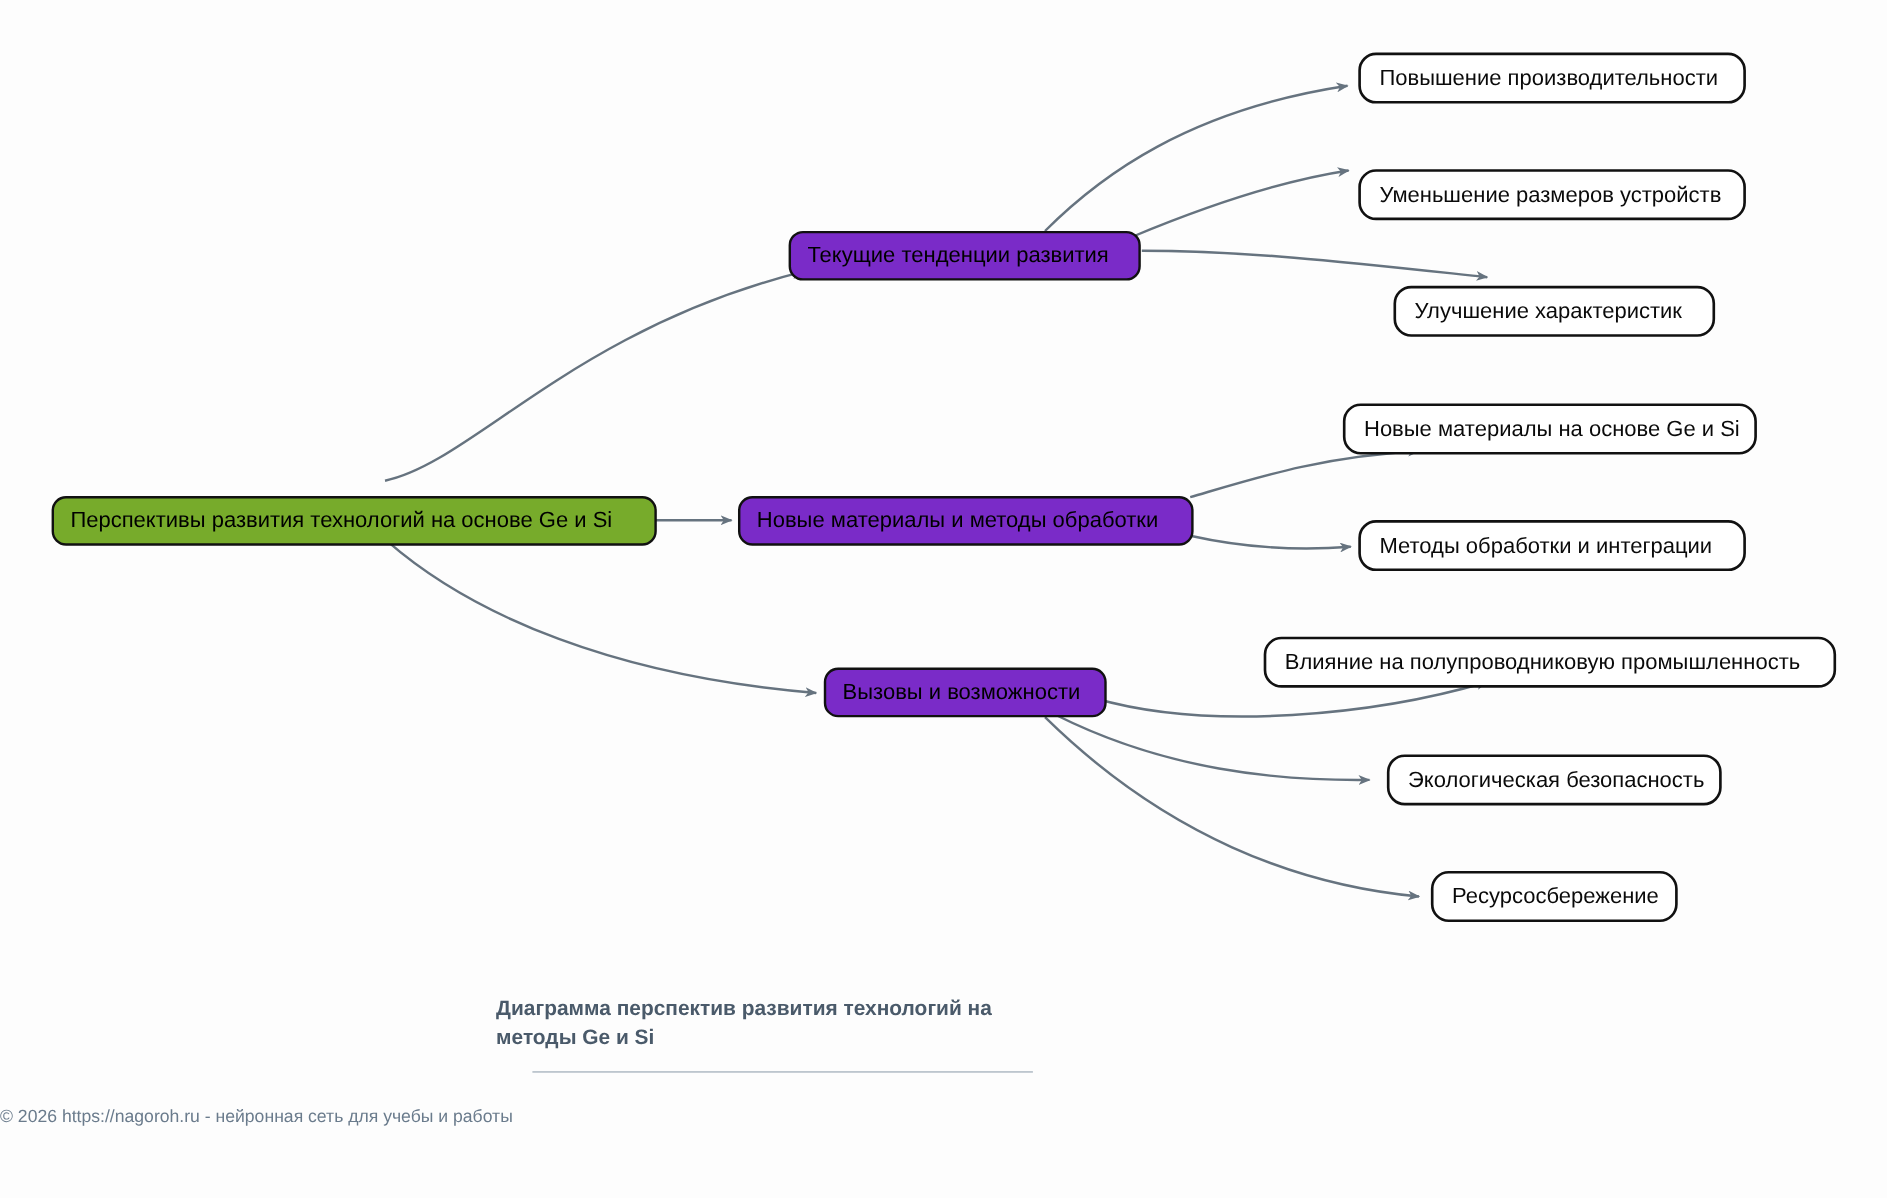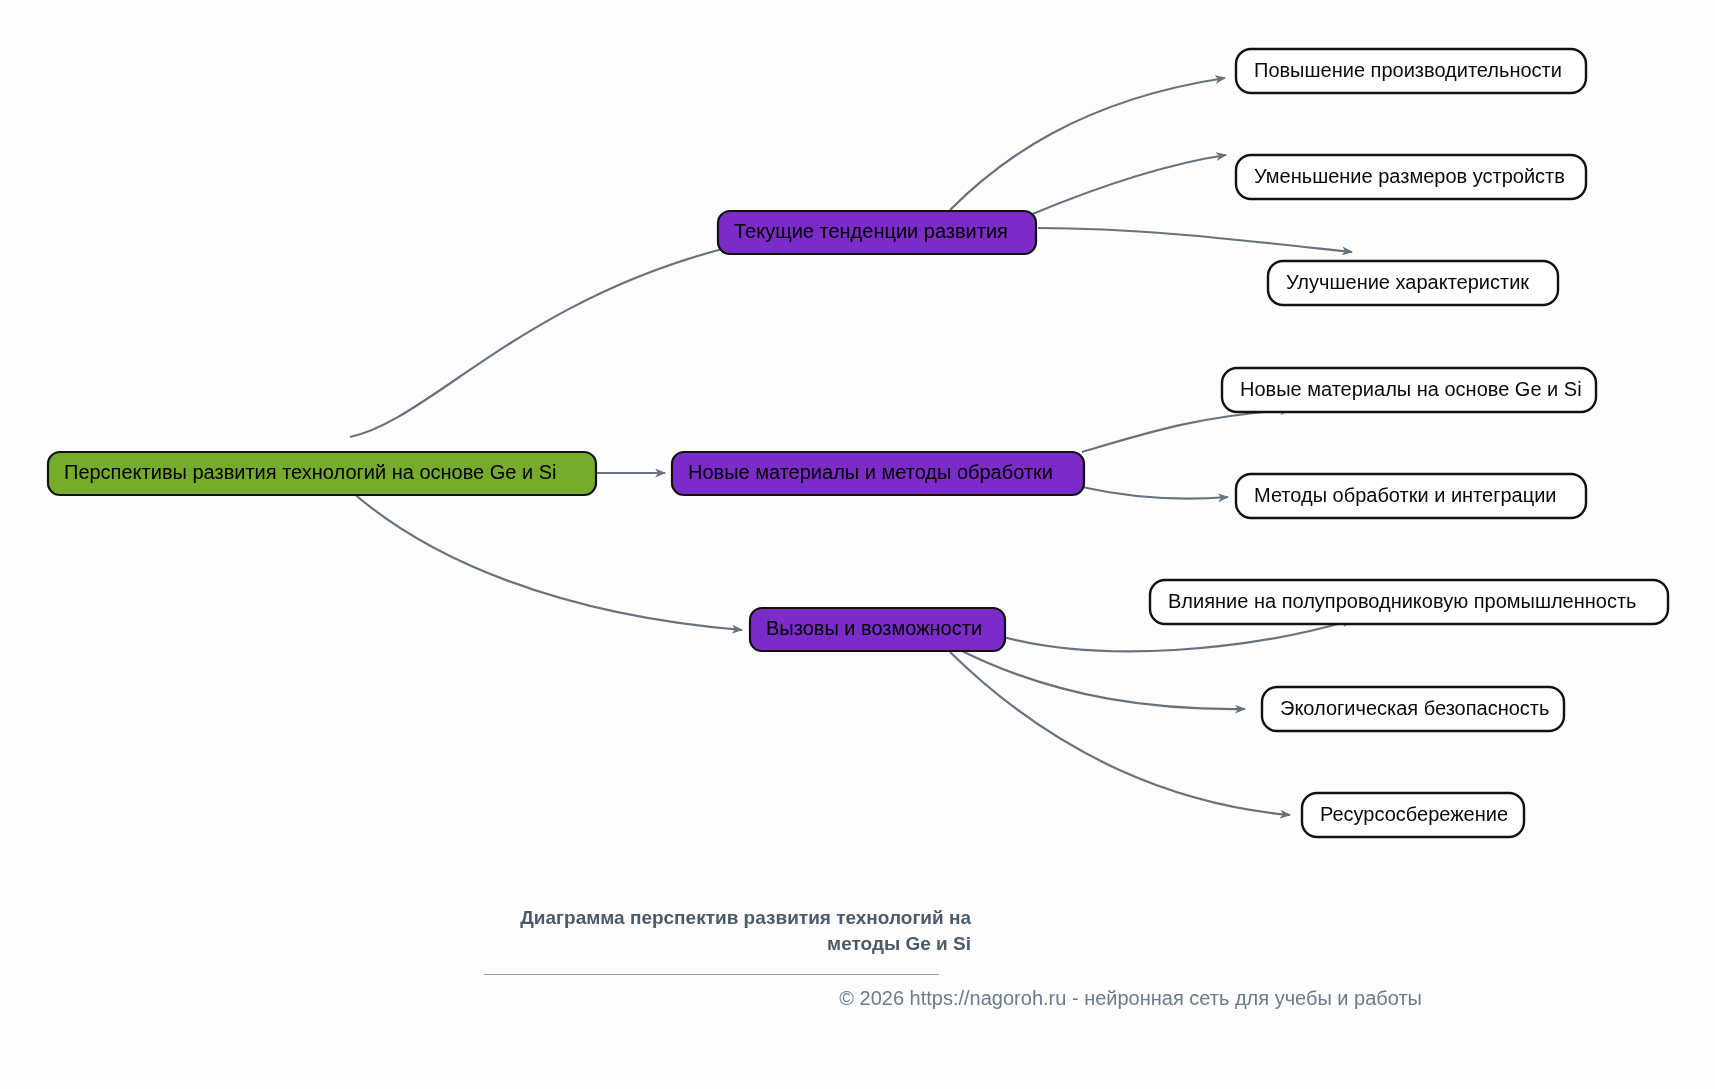--- a/index.html
+++ b/index.html
@@ -53,41 +53,41 @@
   .edge {
     fill: none;
     stroke: #66737f;
     stroke-width: 2.2;
   }
   .footer-wrap {
     position: absolute;
     left: 0;
     top: 905px;
     width: 1422px;
-    text-align: right;
+    text-align: left;
   }
   .footer-title {
     font-family: "Liberation Sans", sans-serif;
     font-size: 19px;
     font-weight: bold;
     color: #4a5a6a;
     line-height: 1.35;
     width: 520px;
     margin: 0 auto;
   }
   .footer-rule {
     width: 455px;
     height: 0;
     margin: 18px auto 0 auto;
     border-top: 1.5px solid #93a2b0;
   }
   .footer-credit {
-    margin-top: 12px;
+    margin-top: 32px;
     font-family: "Liberation Sans", sans-serif;
-    font-size: 20px;
+    font-size: 16px;
     color: #6a7b8c;
   }
 </style>
 </head>
 <body>
 
 <div id="diagram-root">
 
   <svg class="mindmap" viewBox="0 0 1715 1089" xmlns="http://www.w3.org/2000/svg">
 

